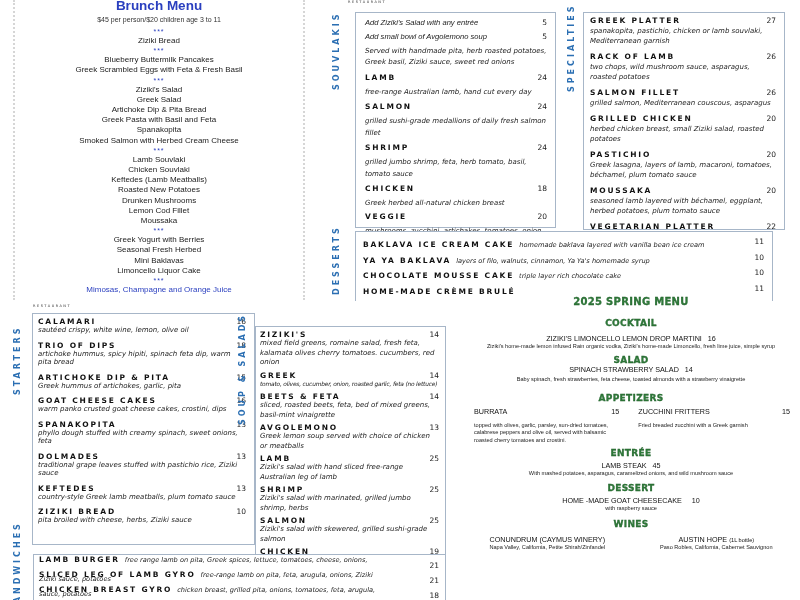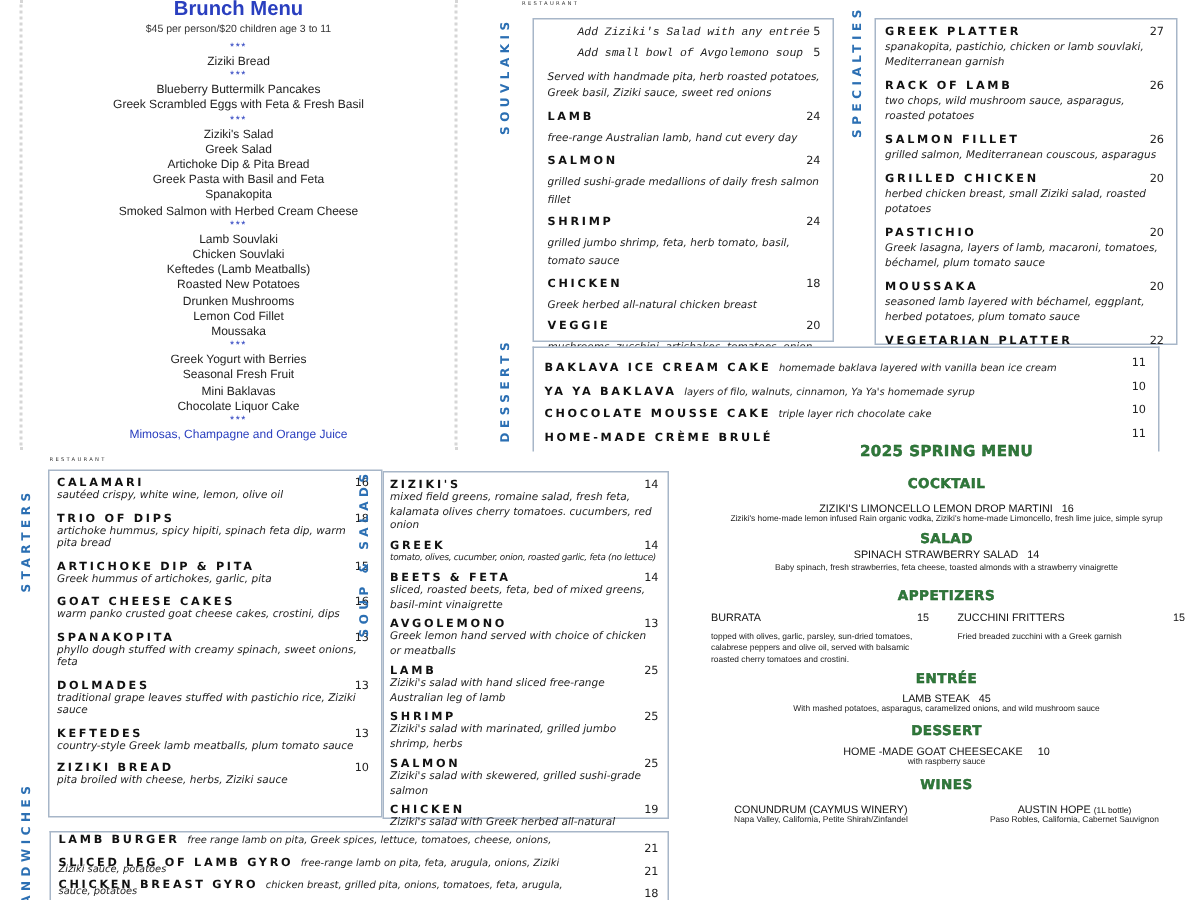--- a/index.html
+++ b/index.html
@@ -21,42 +21,42 @@
   .box { border:1.5px solid #a7b6c8; background:#fff; }
   .vlabel { position:absolute; color:#2b6fb3; font-family:"DejaVu Sans", sans-serif; font-weight:bold; font-size:8px; letter-spacing:3px; transform: rotate(-90deg); transform-origin: left top; white-space:nowrap; }
   .iname { font-family:"DejaVu Sans", sans-serif; font-weight:bold; font-size:7.5px; letter-spacing:1.8px; color:#111; }
   .idesc { font-family:"DejaVu Sans", sans-serif; font-style:italic; font-size:7px; color:#222; line-height:9.5px; }
   .price { font-family:"DejaVu Sans", sans-serif; font-size:7.5px; color:#222; }
   .row { display:flex; justify-content:space-between; align-items:baseline; }
   .logo-small { font-family:"DejaVu Sans", sans-serif; font-size:3.5px; letter-spacing:1.5px; color:#333; }
 
   
   .souv { left:355px; top:12px; width:201px; height:216px; padding:3px 8px 0 9px; }
-  .souv .add { font-family:Liberation Mono, monospace; font-style:italic; font-size:7.6px; color:#222; line-height:13.5px;margin-left:20px; }
+  .souv .add { font-family:Liberation Sans, sans-serif; font-style:italic; font-size:7.6px; color:#222; line-height:13.5px; }
   .souv .note { margin-top:3px; margin-bottom:6px; line-height:10.5px; }
   .souv .item { margin-bottom:3px; }
   .souv .item .idesc { margin-top:4px; line-height:12.5px; }
 
   
   .spec { left:583px; top:12px; width:202px; height:218px; padding:3px 8px 0 6px; }
   .spec .item { margin-bottom:6px; }
   .spec .item .idesc { line-height:10px; margin-top:1px; }
 
   
   .dess { left:355px; top:231px; width:418px; height:70px; padding:2px 8px 0 7px; border-bottom:none; }
   .dess .row { height:15.5px; align-items:center; }
   .dess .idesc { font-size:6.6px; margin-left:5px; }
 
   
   .start { left:32px; top:313px; width:223px; height:232px; padding:3px 8px 0 5px; }
   .start .item { margin-bottom:6px; }
   .start .idesc { line-height:8.5px; }
 
   
-  .soup { left:255px; top:314px; width:191px; height:232px; padding:3px 6px 0 4px; }
+  .soup { left:255px; top:326px; width:191px; height:232px; padding:3px 6px 0 4px; }
   .soup .item { margin-bottom:3px; }
   .soup .idesc { line-height:9.5px; }
   .soup .idesc.tight { font-size:5.9px; letter-spacing:-0.2px; }
 
   
   .sand { left:33px; top:554px; width:413px; height:50px; padding:3px 6px 0 5px; border-bottom:none; }
   .sand .row { height:15px; align-items:center;gap:48px; }
   .sand .idesc { font-size:6.6px; margin-left:5px; }
 
   
@@ -93,23 +93,23 @@
     <div class="sep">***</div>
     <div>Lamb Souvlaki</div>
     <div>Chicken Souvlaki</div>
     <div>Keftedes (Lamb Meatballs)</div>
     <div>Roasted New Potatoes</div>
     <div>Drunken Mushrooms</div>
     <div>Lemon Cod Fillet</div>
     <div>Moussaka</div>
     <div class="sep">***</div>
     <div>Greek Yogurt with Berries</div>
-    <div>Seasonal Fresh Fruit</div>
+    <div>Seasonal Fresh Herbed</div>
     <div>Mini Baklavas</div>
-    <div>Chocolate Liquor Cake</div>
+    <div>Limoncello Liquor Cake</div>
     <div class="sep">***</div>
     <div class="drink">Mimosas, Champagne and Orange Juice</div>
   </div>
 </div>
 
 <div class="abs logo-small" style="left:348px; top:0px;">RESTAURANT</div>
 
 <div class="vlabel" style="left:332px; top:90px;">SOUVLAKIS</div>
 <div class="abs box souv">
   <div class="row">
@@ -314,21 +314,21 @@
         <span class="iname">BEETS &amp; FETA</span>
         <span class="price">14</span>
       </div>
     <div class="idesc">sliced, roasted beets, feta, bed of mixed greens, basil-mint vinaigrette</div>
   </div>
   <div class="item">
     <div class="row">
         <span class="iname">AVGOLEMONO</span>
         <span class="price">13</span>
       </div>
-    <div class="idesc">Greek lemon hand served with choice of chicken or meatballs</div>
+    <div class="idesc">Greek lemon soup served with choice of chicken or meatballs</div>
   </div>
   <div class="item">
     <div class="row">
         <span class="iname">LAMB</span>
         <span class="price">25</span>
       </div>
     <div class="idesc">Ziziki's salad with hand sliced free-range Australian leg of lamb</div>
   </div>
   <div class="item">
     <div class="row">

